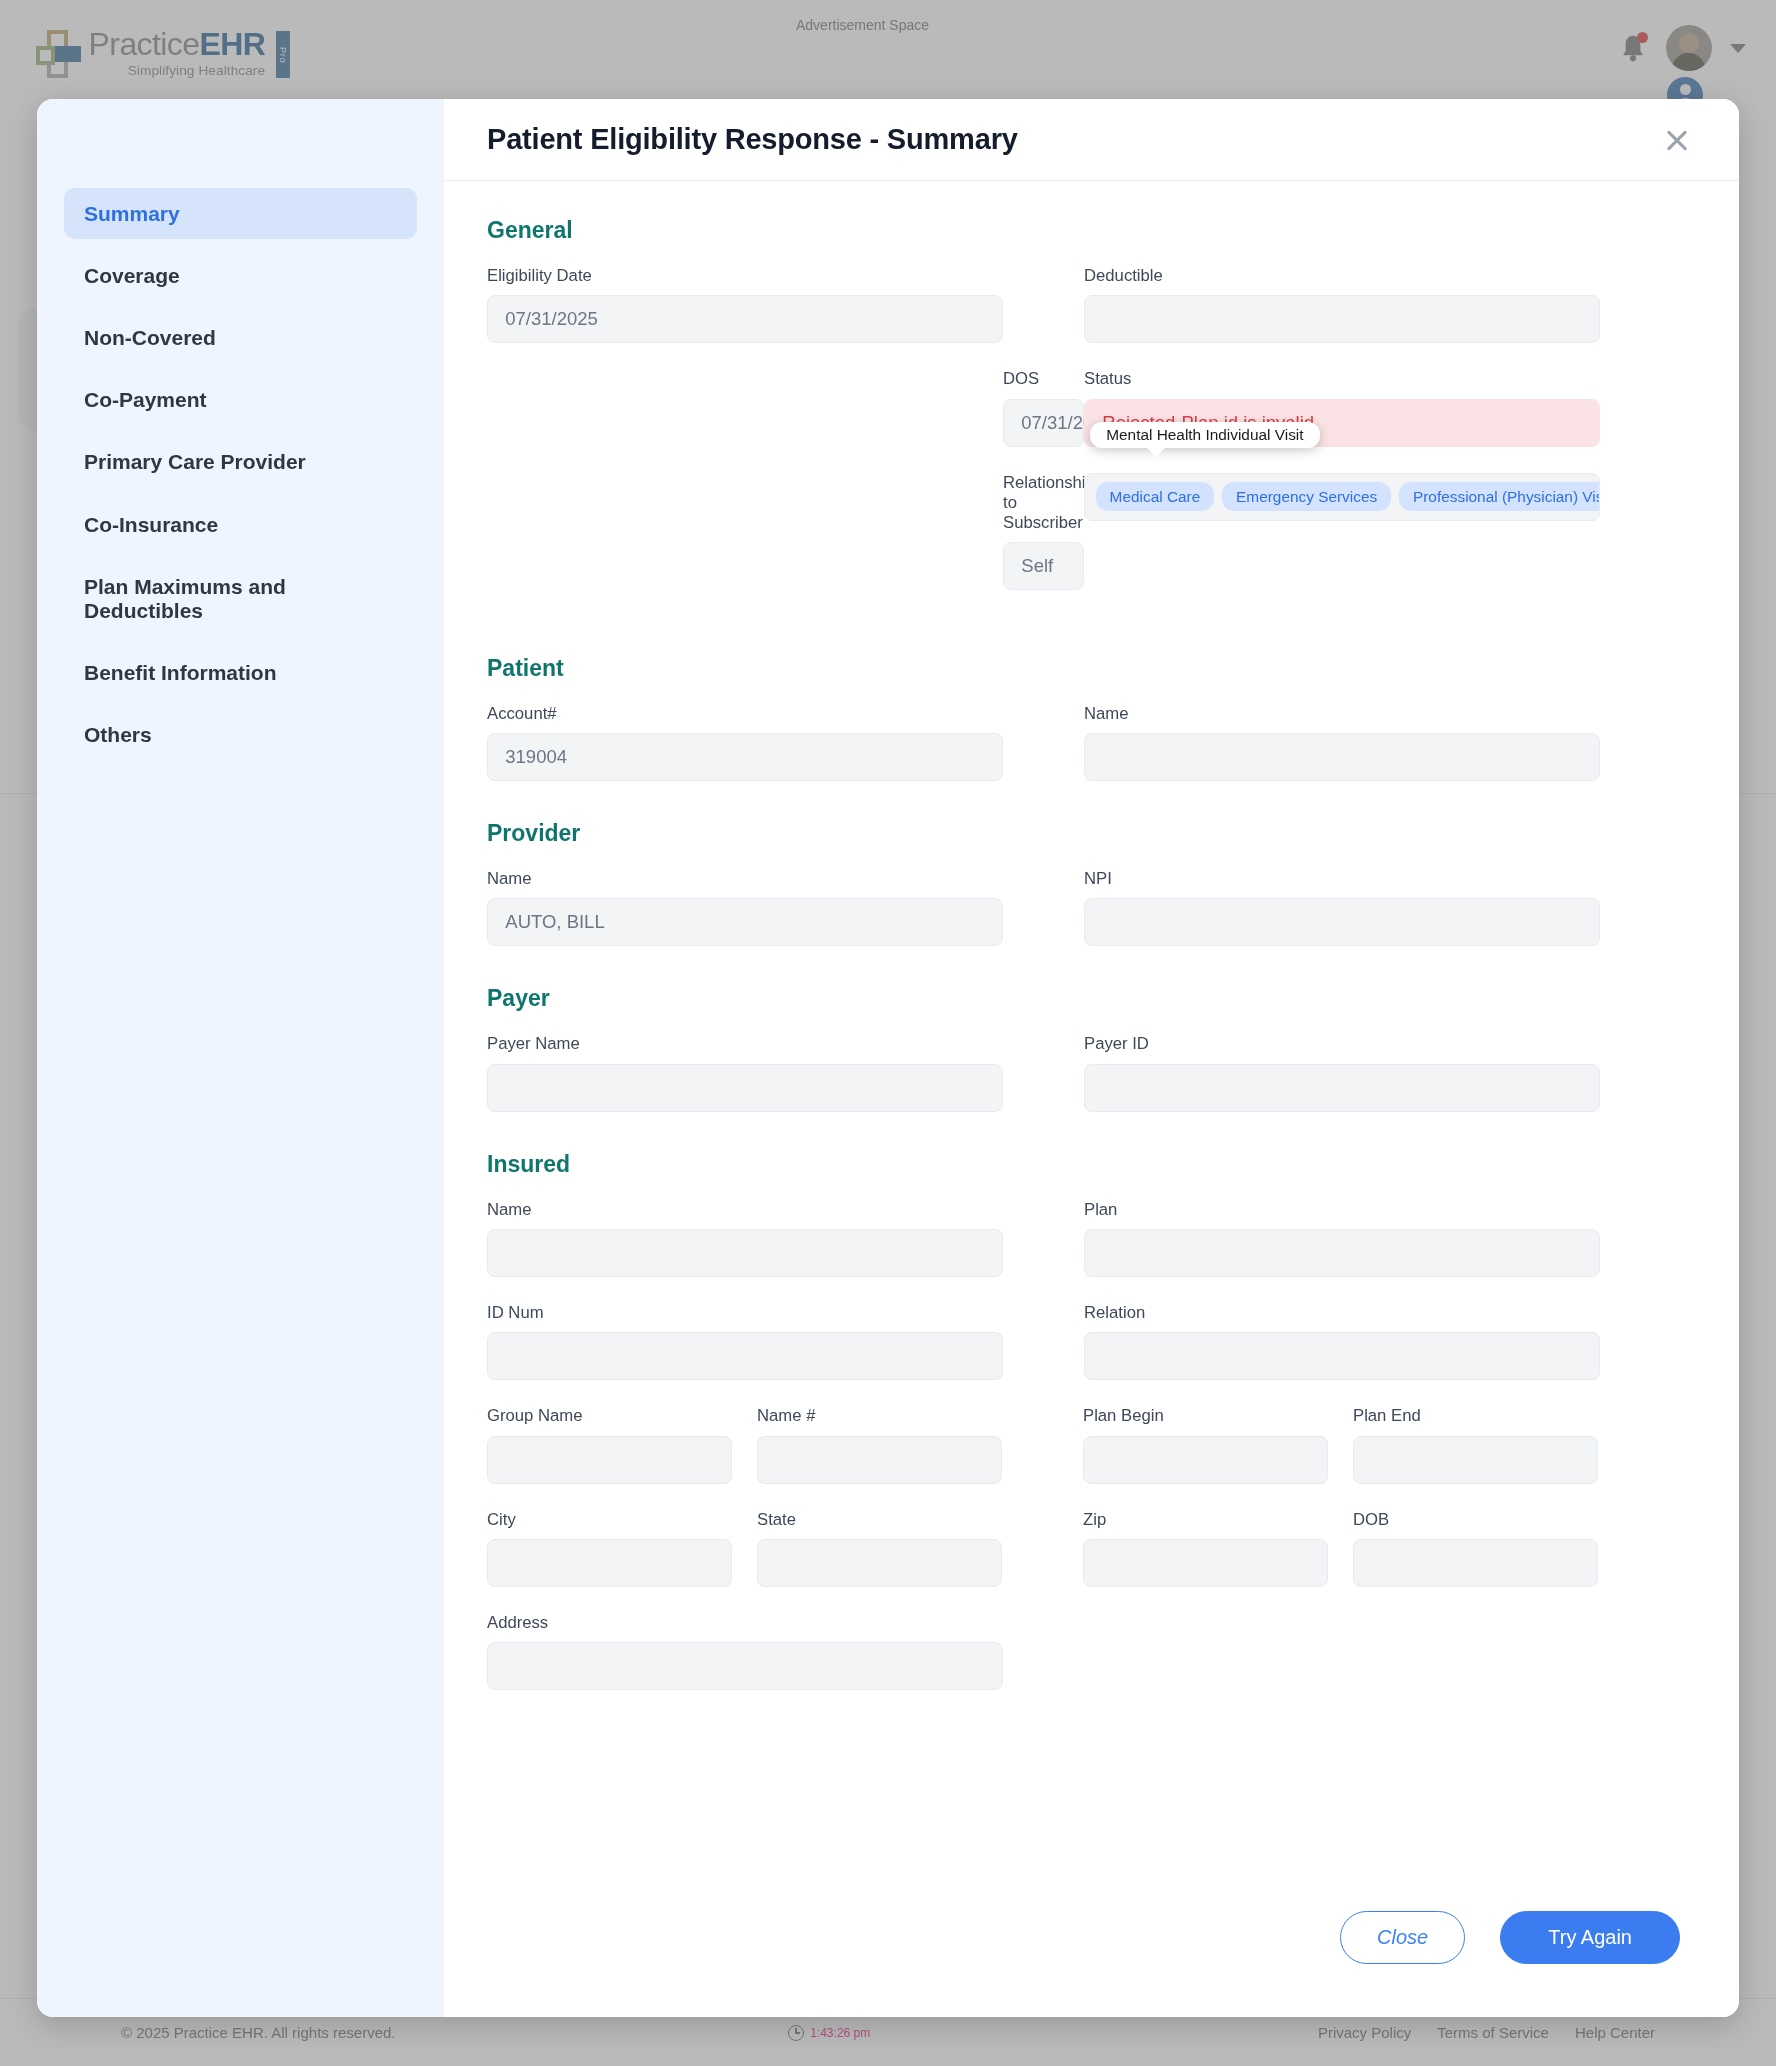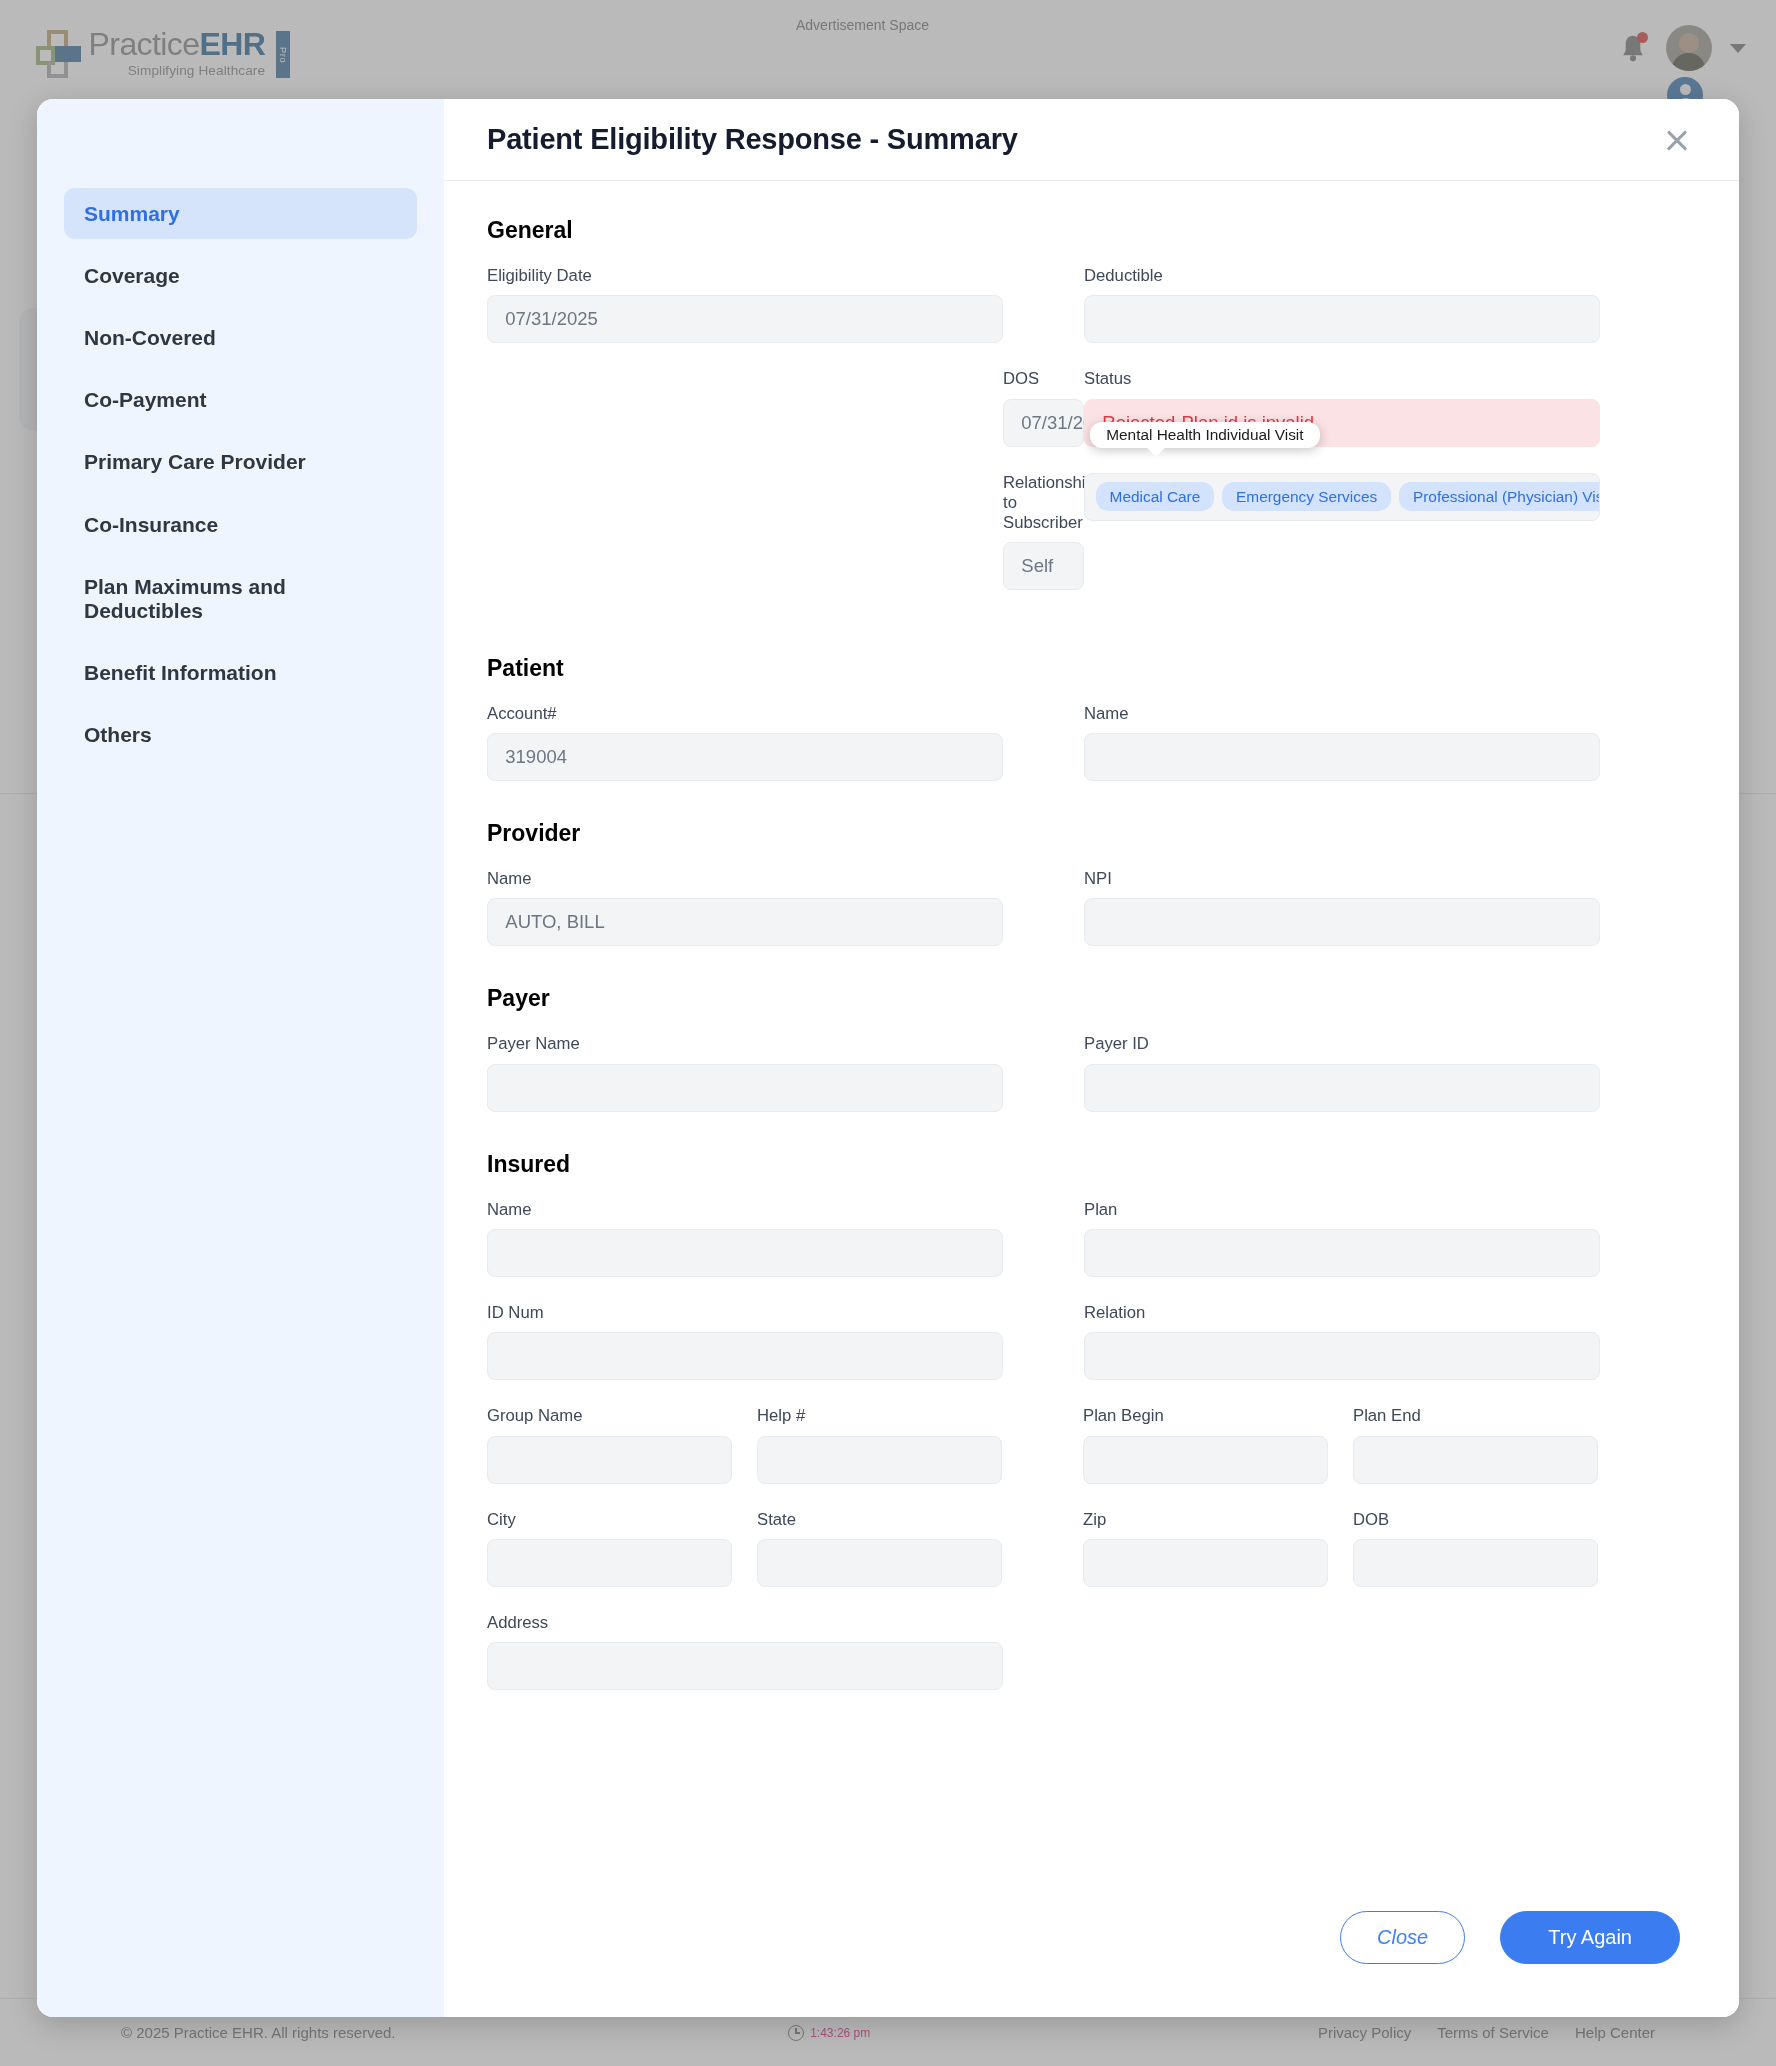--- a/index.html
+++ b/index.html
@@ -323,21 +323,21 @@
   #modal-body {
     flex: 1;
     padding: 36px 43px 0 43px;
     position: relative;
     overflow: hidden;
   }
 
   .section-title {
     font-size: 23px;
     font-weight: 700;
-    color: #000000;
+    color: #0f766e;
     margin-bottom: 22px;
   }
   .section-title.spaced { margin-top: 39px; }
 
   .field-grid {
     display: grid;
     grid-template-columns: 516px 81px 516px;
     row-gap: 26px;
   }
   .field-grid.four {
@@ -653,21 +653,21 @@
         </div>
       </div>
 
       <div class="field-grid four" style="margin-top:26px;">
         <div>
           <div class="field-label">Group Name</div>
           <div class="field-box"></div>
         </div>
         <div class="grid-gap"></div>
         <div>
-          <div class="field-label">Help #</div>
+          <div class="field-label">Name #</div>
           <div class="field-box"></div>
         </div>
         <div class="grid-gap"></div>
         <div>
           <div class="field-label">Plan Begin</div>
           <div class="field-box"></div>
         </div>
         <div class="grid-gap"></div>
         <div>
           <div class="field-label">Plan End</div>

